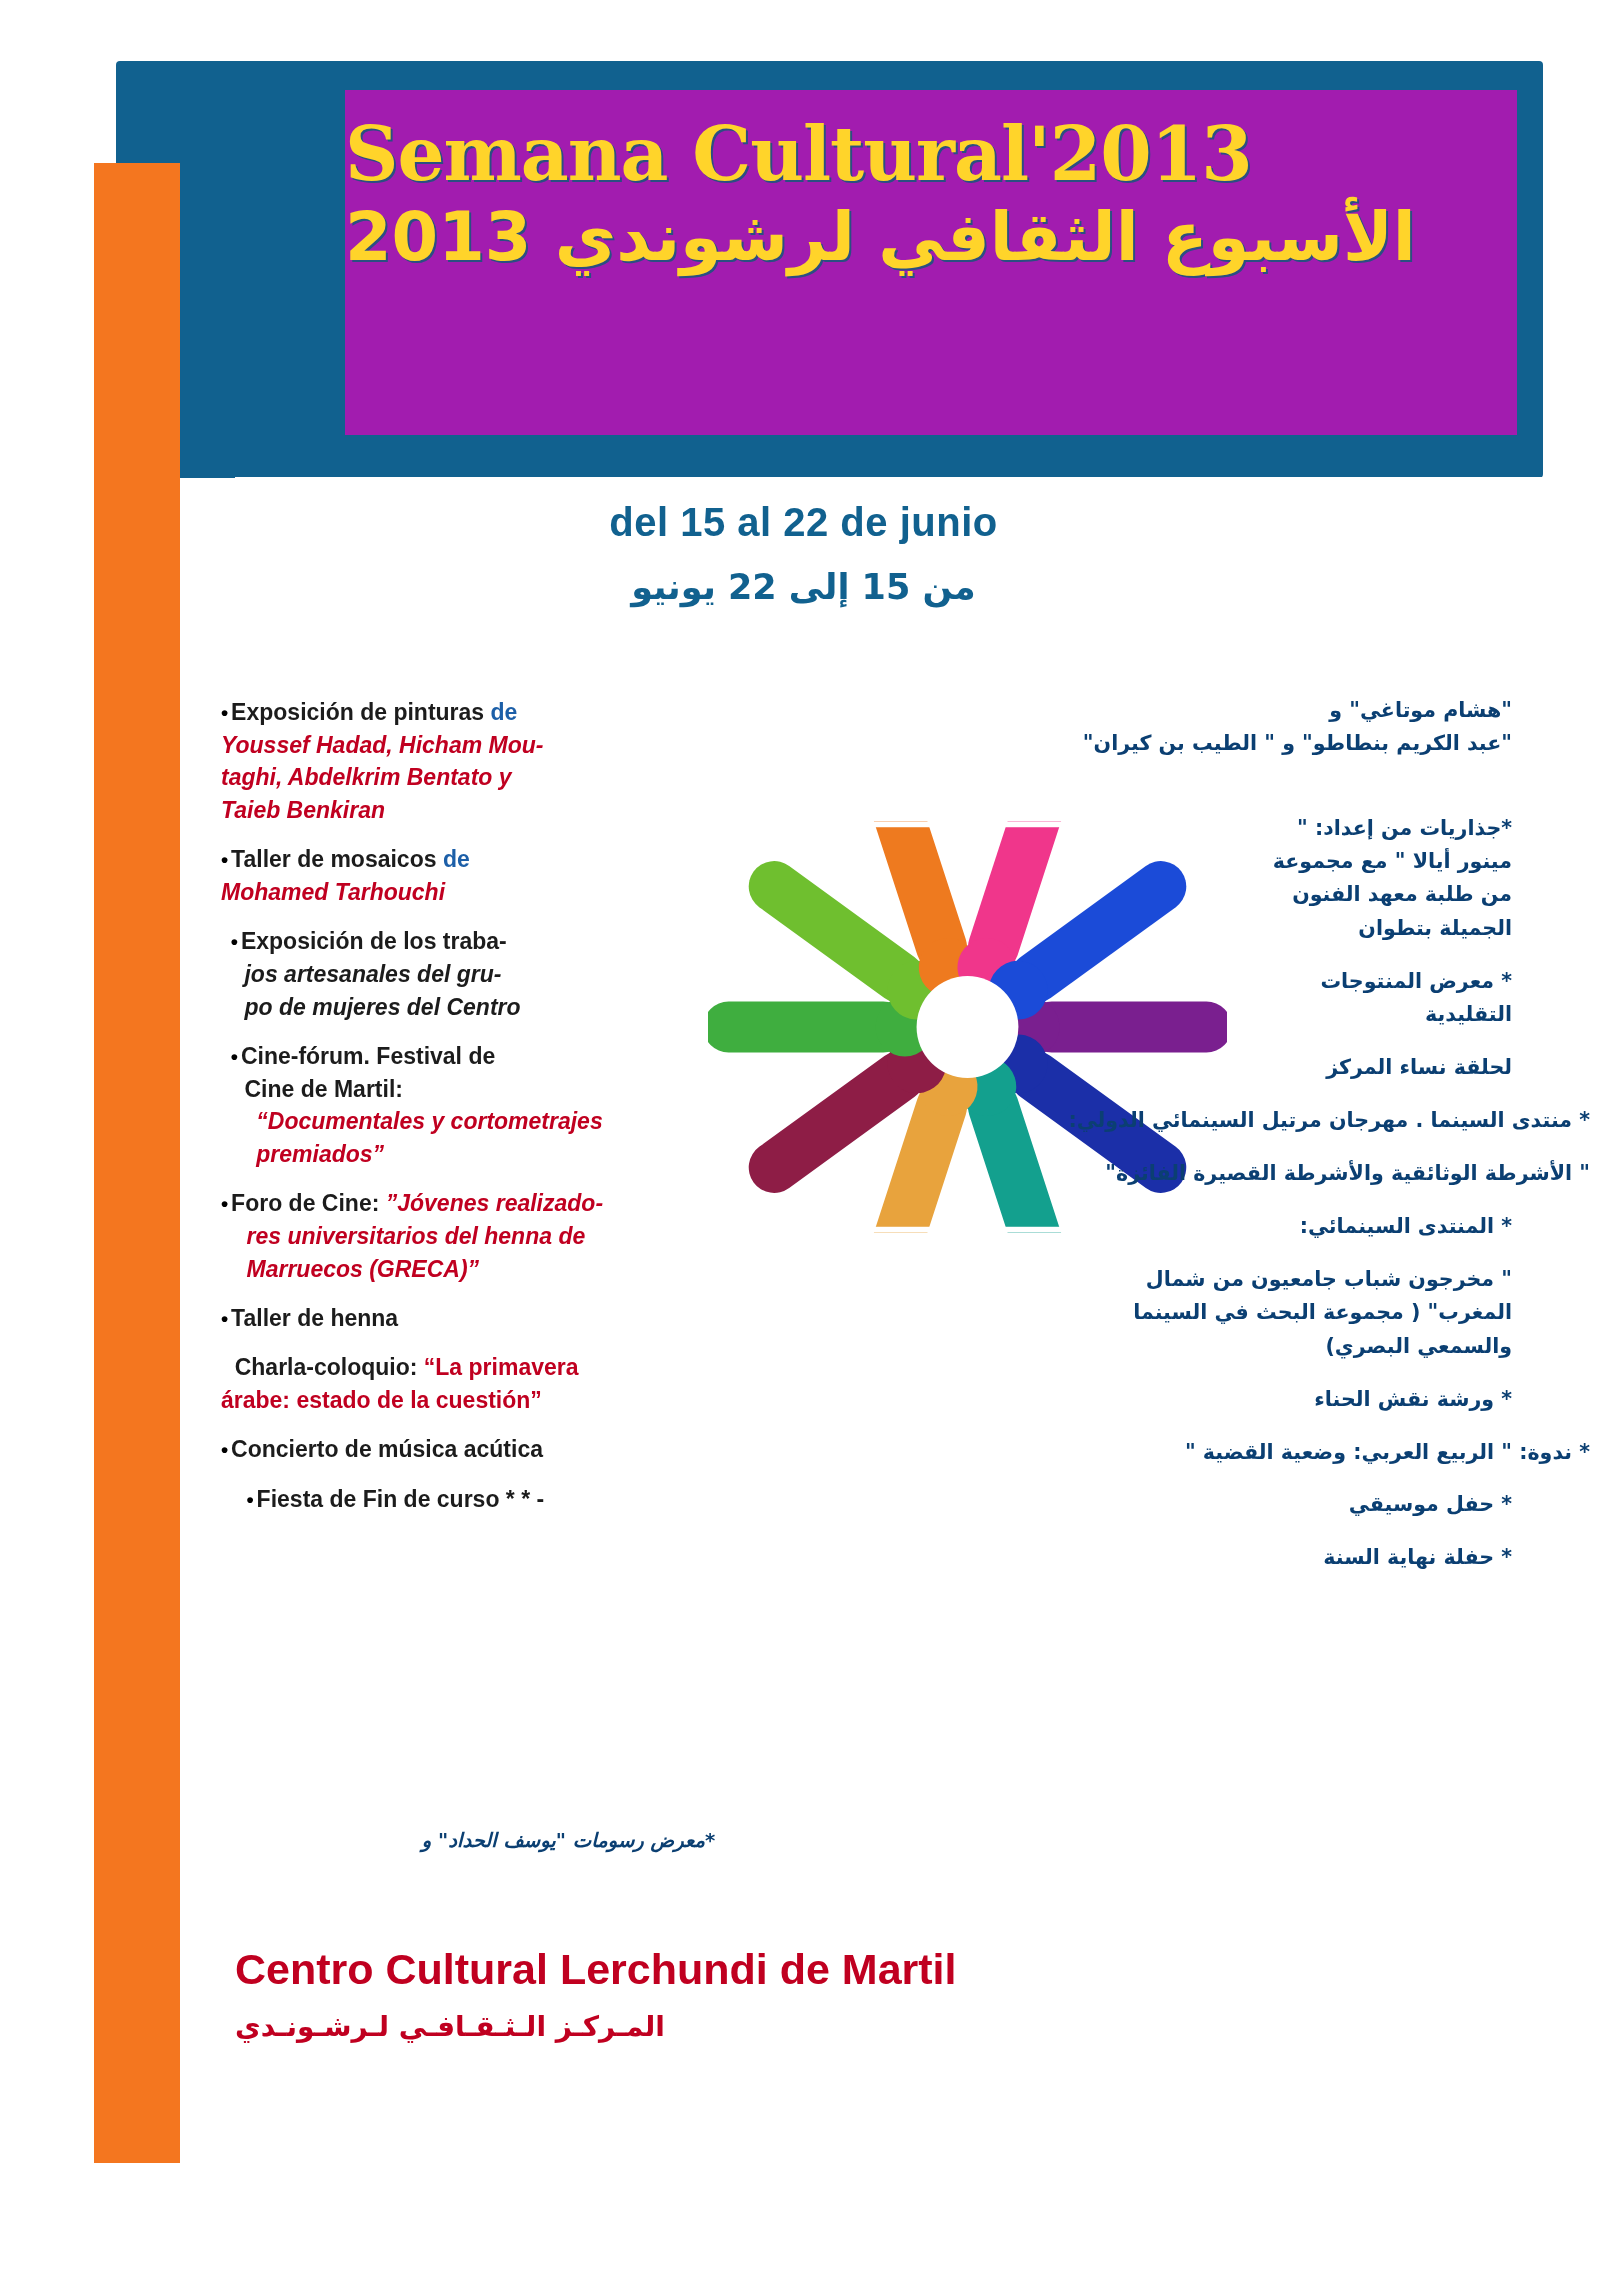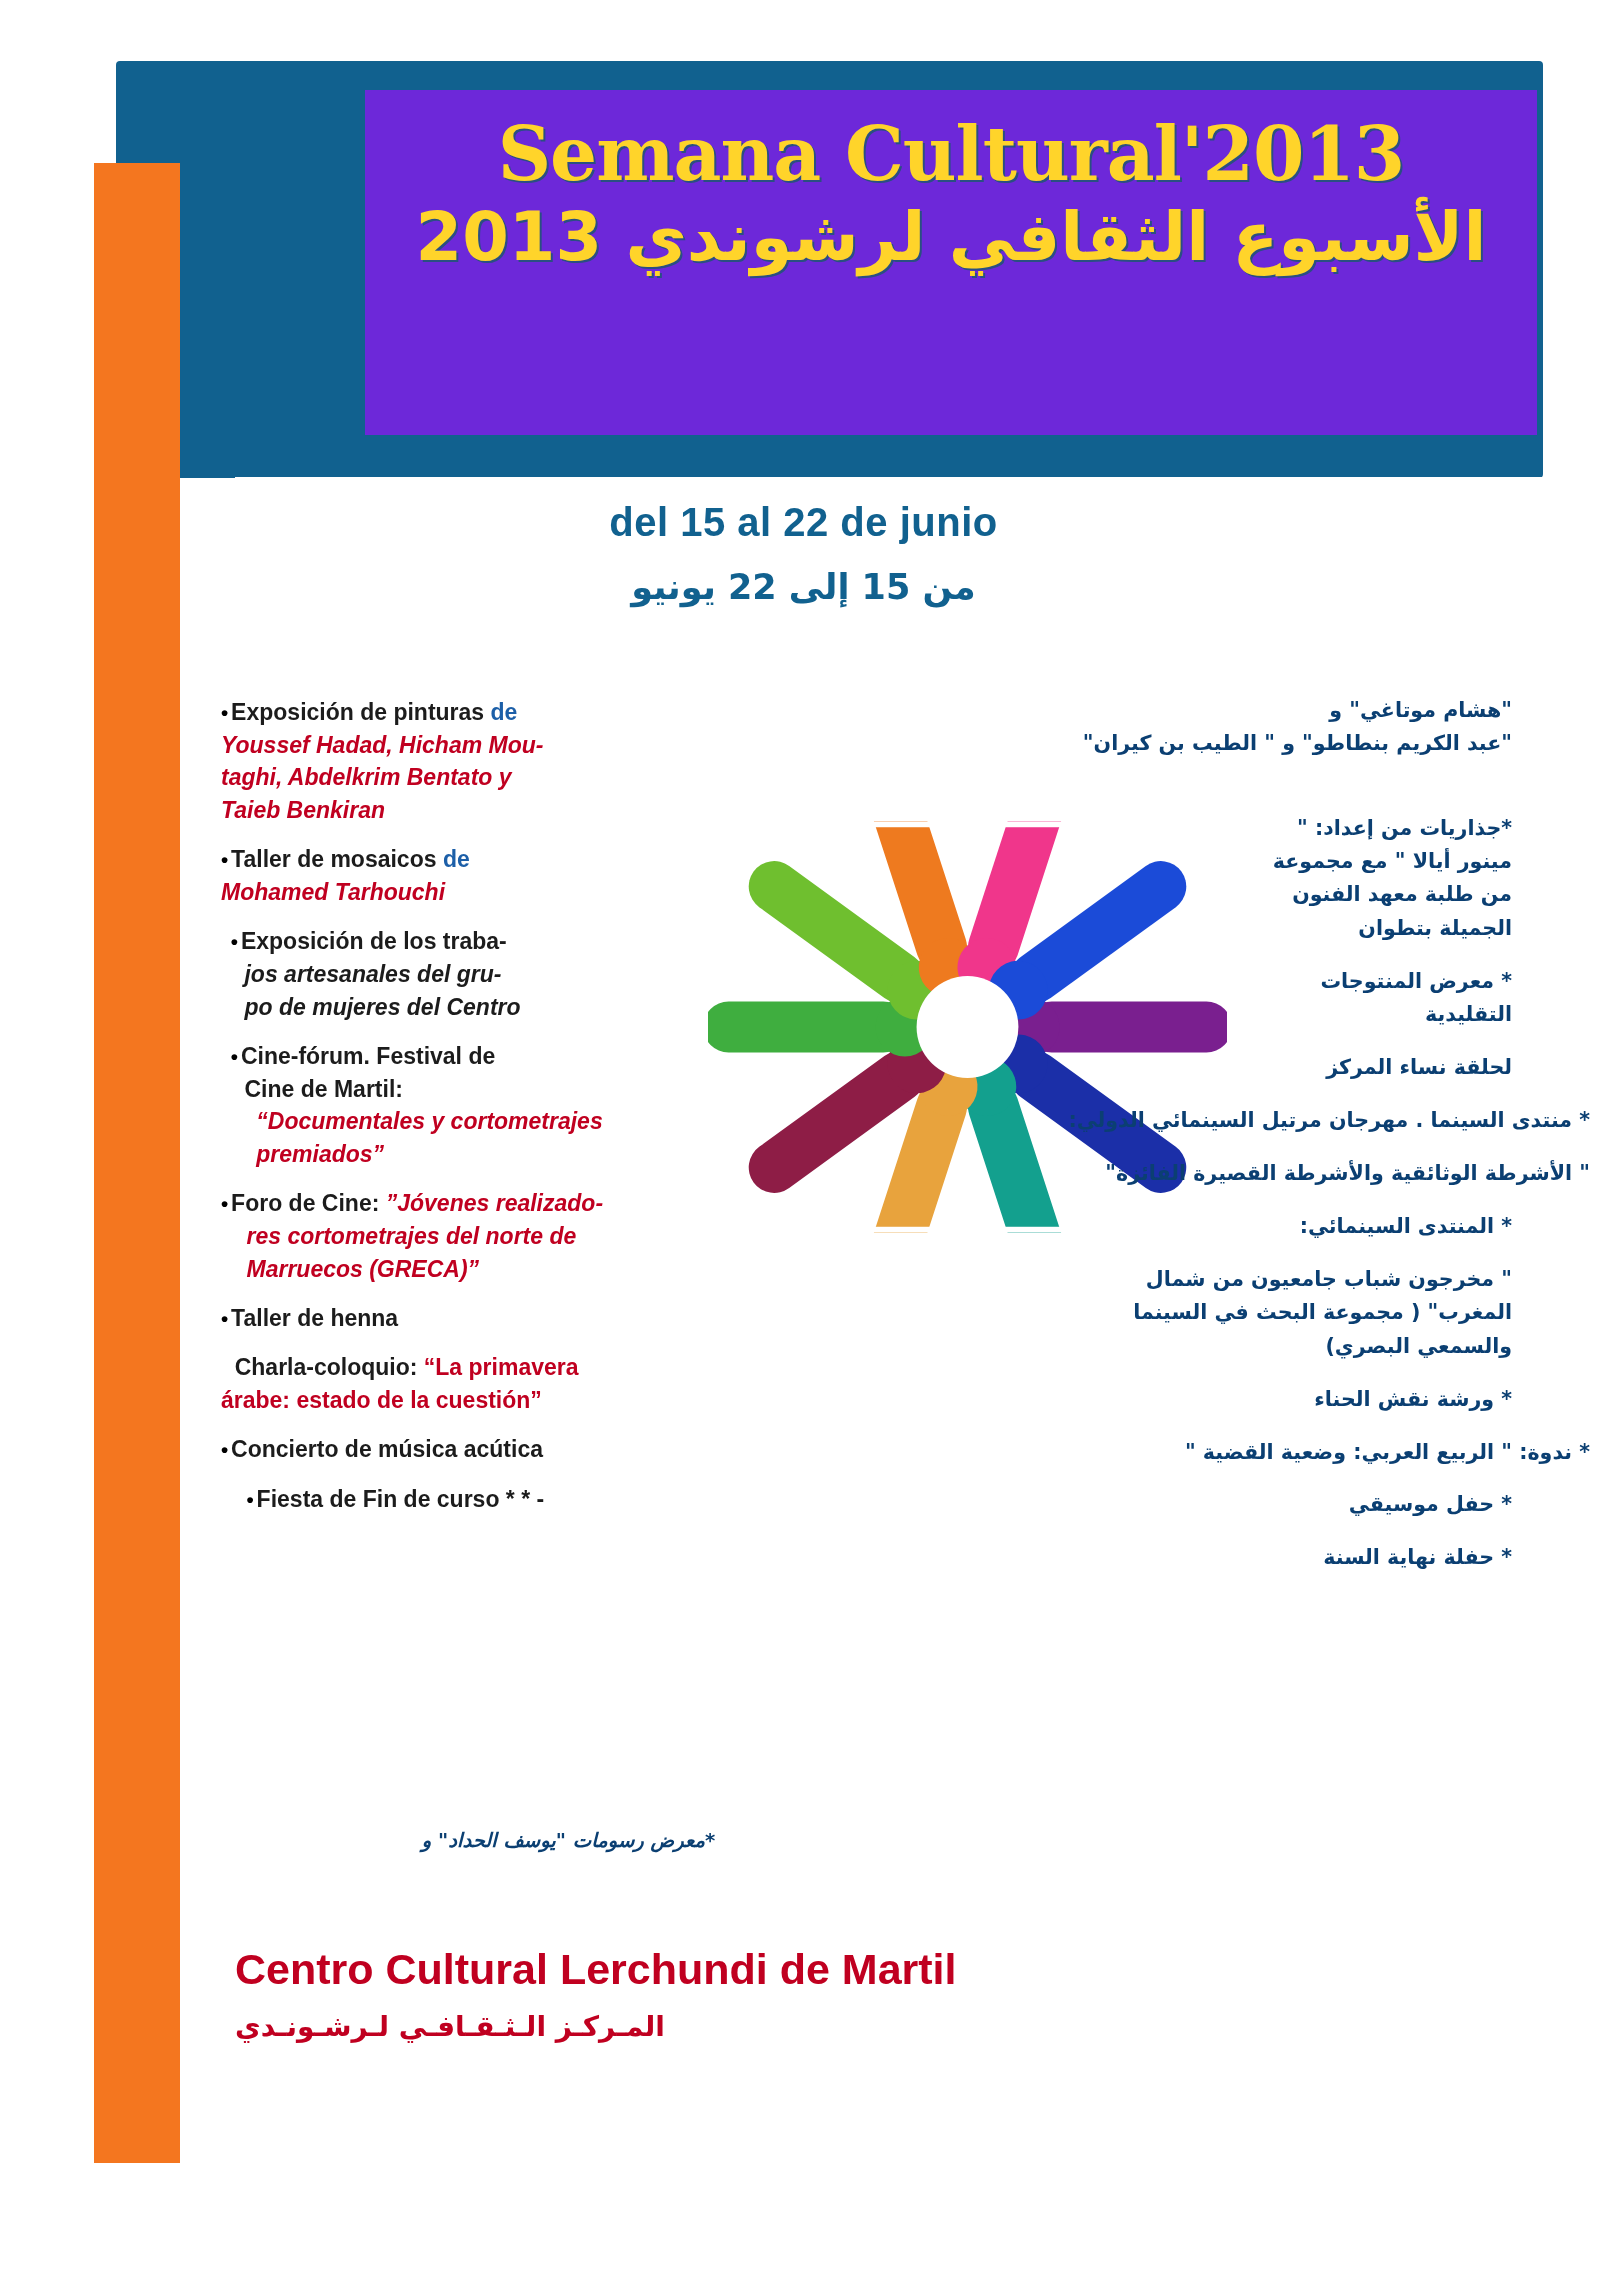--- a/index.html
+++ b/index.html
@@ -38,26 +38,26 @@
     left: 235px;
     top: 477px;
     width: 1308px;
     height: 1685px;
     background: #ffffff;
   }
 
   
   .banner {
     position: absolute;
-    left: 365px;
+    left: 345px;
     top: 90px;
     width: 1172px;
     height: 345px;
-    background: #6d28d9;
-    text-align: center;
+    background: #a21caf;
+    text-align: left;
     box-sizing: border-box;
     padding-top: 25.5px;
   }
   .banner-title {
     color: #ffd42a;
     font-family: "DejaVu Serif", serif;
     font-weight: bold;
     font-size: 74px;
     line-height: 1.05;
     letter-spacing: -1px;
@@ -282,21 +282,21 @@
 
   <div class="es-item indent-3">
     <span class="bullet">•</span><span class="dark">Cine-fórum. Festival de</span>
     <div class="indent-1 dark">Cine de Martil:</div>
     <div class="indent-2 ital">“Documentales y cortometrajes</div>
     <div class="indent-2 ital">premiados”</div>
   </div>
 
   <div class="es-item">
     <span class="bullet">•</span><span class="dark">Foro de Cine:</span><span class="ital"> ”Jóvenes realizado-</span>
-    <div class="indent-2 ital">res cortometrajes del norte de</div>
+    <div class="indent-2 ital">res universitarios del henna de</div>
     <div class="indent-2 ital">Marruecos (GRECA)”</div>
   </div>
 
   <div class="es-item">
     <span class="bullet">•</span><span class="dark">Taller de henna</span>
   </div>
 
   <div class="es-item indent-1">
     <span class="dark">Charla-coloquio:</span><span>  “La primavera</span>
     <div style="margin-left:-13.7px">árabe: estado de la cuestión”</div>

